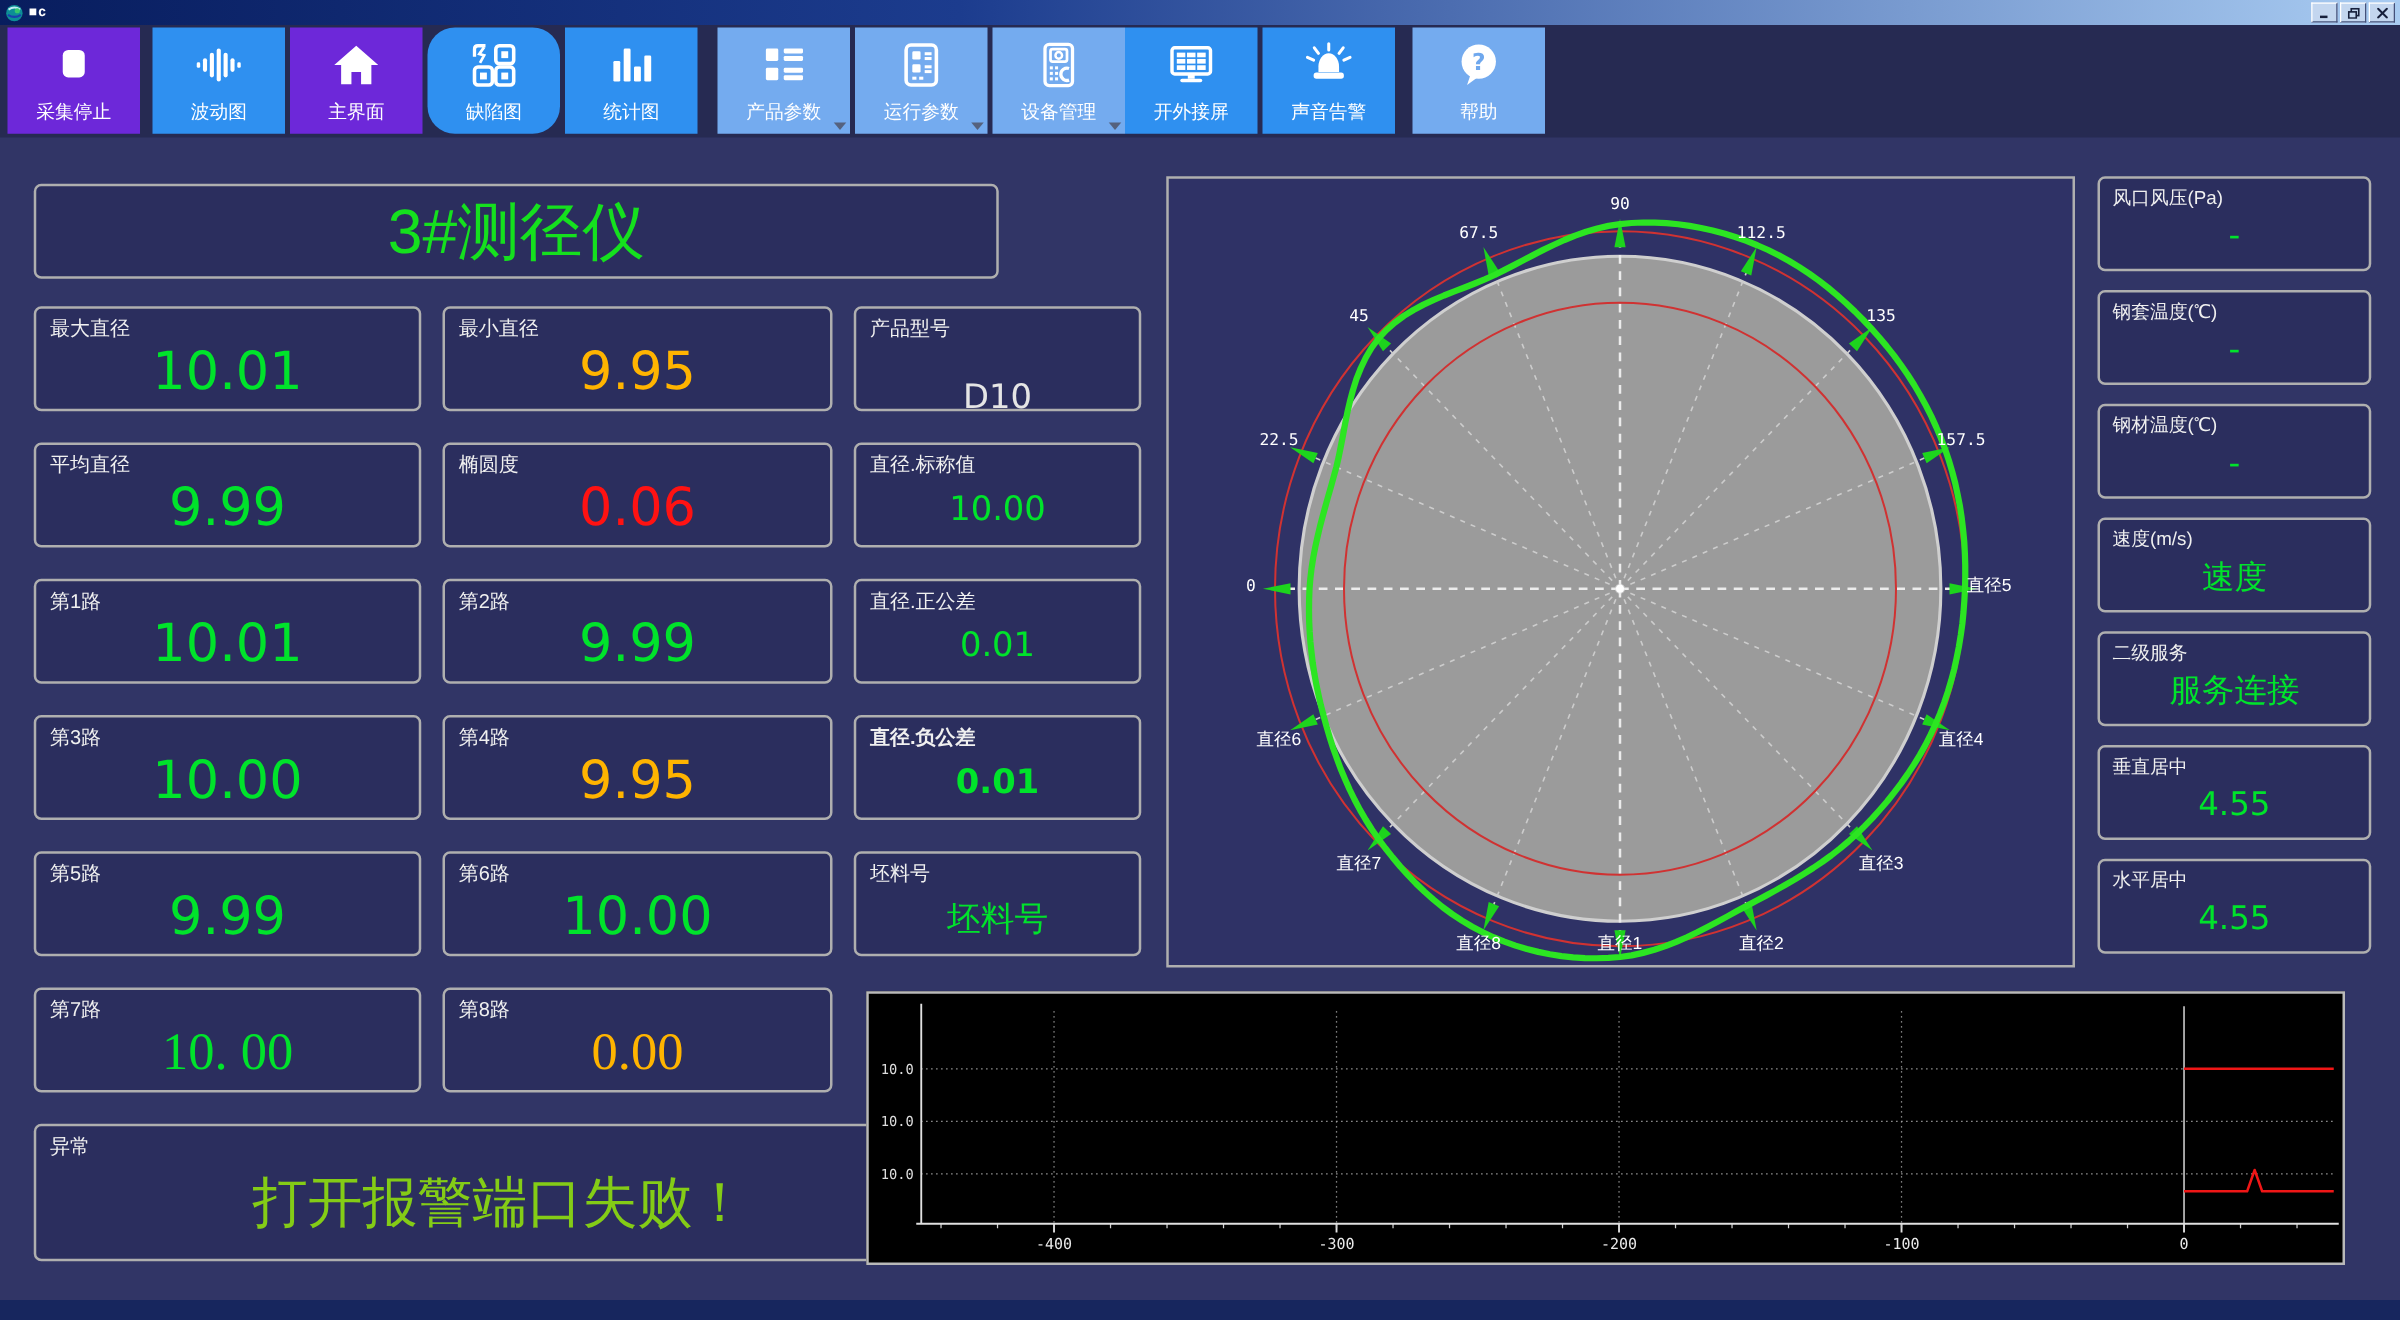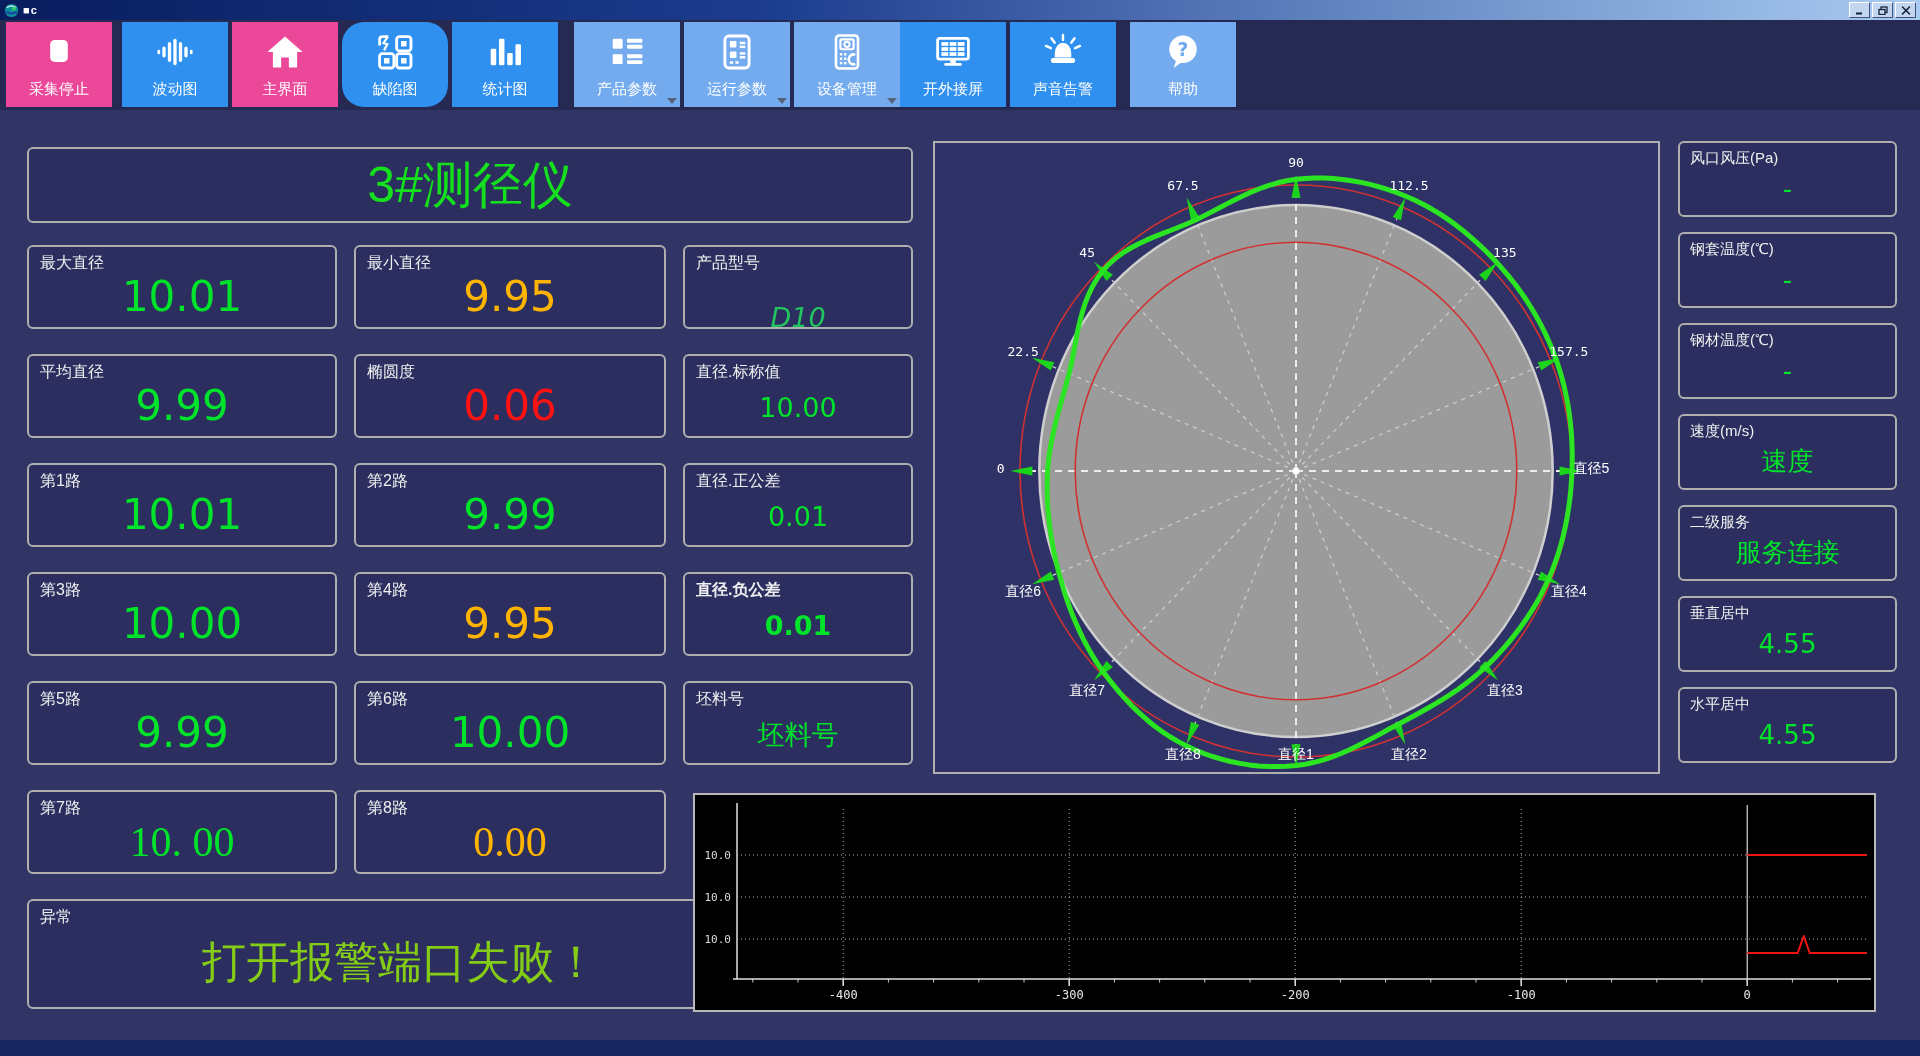--- a/index.html
+++ b/index.html
@@ -18,32 +18,32 @@
 
   
   .toolbar{position:absolute;left:0;top:20px;width:1920px;height:90px;background:#262a52;
     display:flex;align-items:flex-start;padding:2px 0 0 6px;box-sizing:border-box;}
   .tb-btn{position:relative;width:106px;height:85px;display:flex;flex-direction:column;
     align-items:center;justify-content:flex-end;cursor:pointer;flex:none;}
   .tb-btn .tb-icon{position:absolute;top:8px;left:50%;transform:translateX(-50%);
     width:44px;height:44px;}
   .tb-btn .tb-icon svg{width:44px;height:44px;}
   .tb-label{color:#fff;font-size:15px;margin-bottom:8px;}
-  .tb-red{background:#ec4899;font-family:Liberation Mono, monospace;}
+  .tb-red{background:#6d28d9;font-family:Liberation Mono, monospace;}
   .tb-blue{background:#2F90F0;}
   .tb-light{background:#74ABEF;}
   .dd-arrow{position:absolute;right:3px;bottom:3px;width:0;height:0;
     border-left:5px solid transparent;border-right:5px solid transparent;
     border-top:6px solid #55627e;}
 
   
   .box{border:2px solid #AFAFAF;border-radius:6px;background:#2B2E5E;box-sizing:border-box;}
 
   
-  .gauge-title{position:absolute;left:27px;top:147px;width:886px;height:76px;
+  .gauge-title{position:absolute;left:27px;top:147px;width:772px;height:76px;
     display:flex;align-items:center;justify-content:center;}
   .gauge-title span{color:#15e01e;font-size:50px;}
   #metrics-grid{position:absolute;left:27px;top:245px;display:grid;
     grid-template-columns:310px 312px 230px;grid-auto-rows:84px;column-gap:17px;row-gap:25px;}
   .cell{display:flex;flex-direction:column;}
   .cell-label{color:#f0f0f0;font-size:16px;padding:6px 11px 0;}
   .cell-value{flex:1;display:flex;align-items:center;justify-content:center;
     font-family:"DejaVu Sans",sans-serif;font-size:42px;margin-top:-8px;}
   .cell.small .cell-value{font-size:27px;margin-top:-4px;}
   .cell.serif .cell-value{font-family:"Liberation Serif",serif;}
@@ -255,21 +255,21 @@
       <div class="cell box" style="grid-area: 1 / 1;">
         <div class="cell-label">最大直径</div>
         <div class="cell-value" style="color: rgb(0, 227, 43);">10.01</div>
       </div>
       <div class="cell box" style="grid-area: 1 / 2;">
         <div class="cell-label">最小直径</div>
         <div class="cell-value" style="color: rgb(255, 180, 0);">9.95</div>
       </div>
       <div class="cell box small" style="grid-area: 1 / 3; gap: 32px;">
         <div class="cell-label">产品型号</div>
-        <div class="cell-value" style="color: #22c55e; font-style: italic;">D10</div>
+        <div class="cell-value" style="color: #e5e5e5;">D10</div>
       </div>
       <div class="cell box" style="grid-area: 2 / 1;">
         <div class="cell-label">平均直径</div>
         <div class="cell-value" style="color: rgb(0, 227, 43);">9.99</div>
       </div>
       <div class="cell box" style="grid-area: 2 / 2;">
         <div class="cell-label">椭圆度</div>
         <div class="cell-value" style="color: rgb(255, 18, 18);">0.06</div>
       </div>
       <div class="cell box small" style="grid-area: 2 / 3;">

